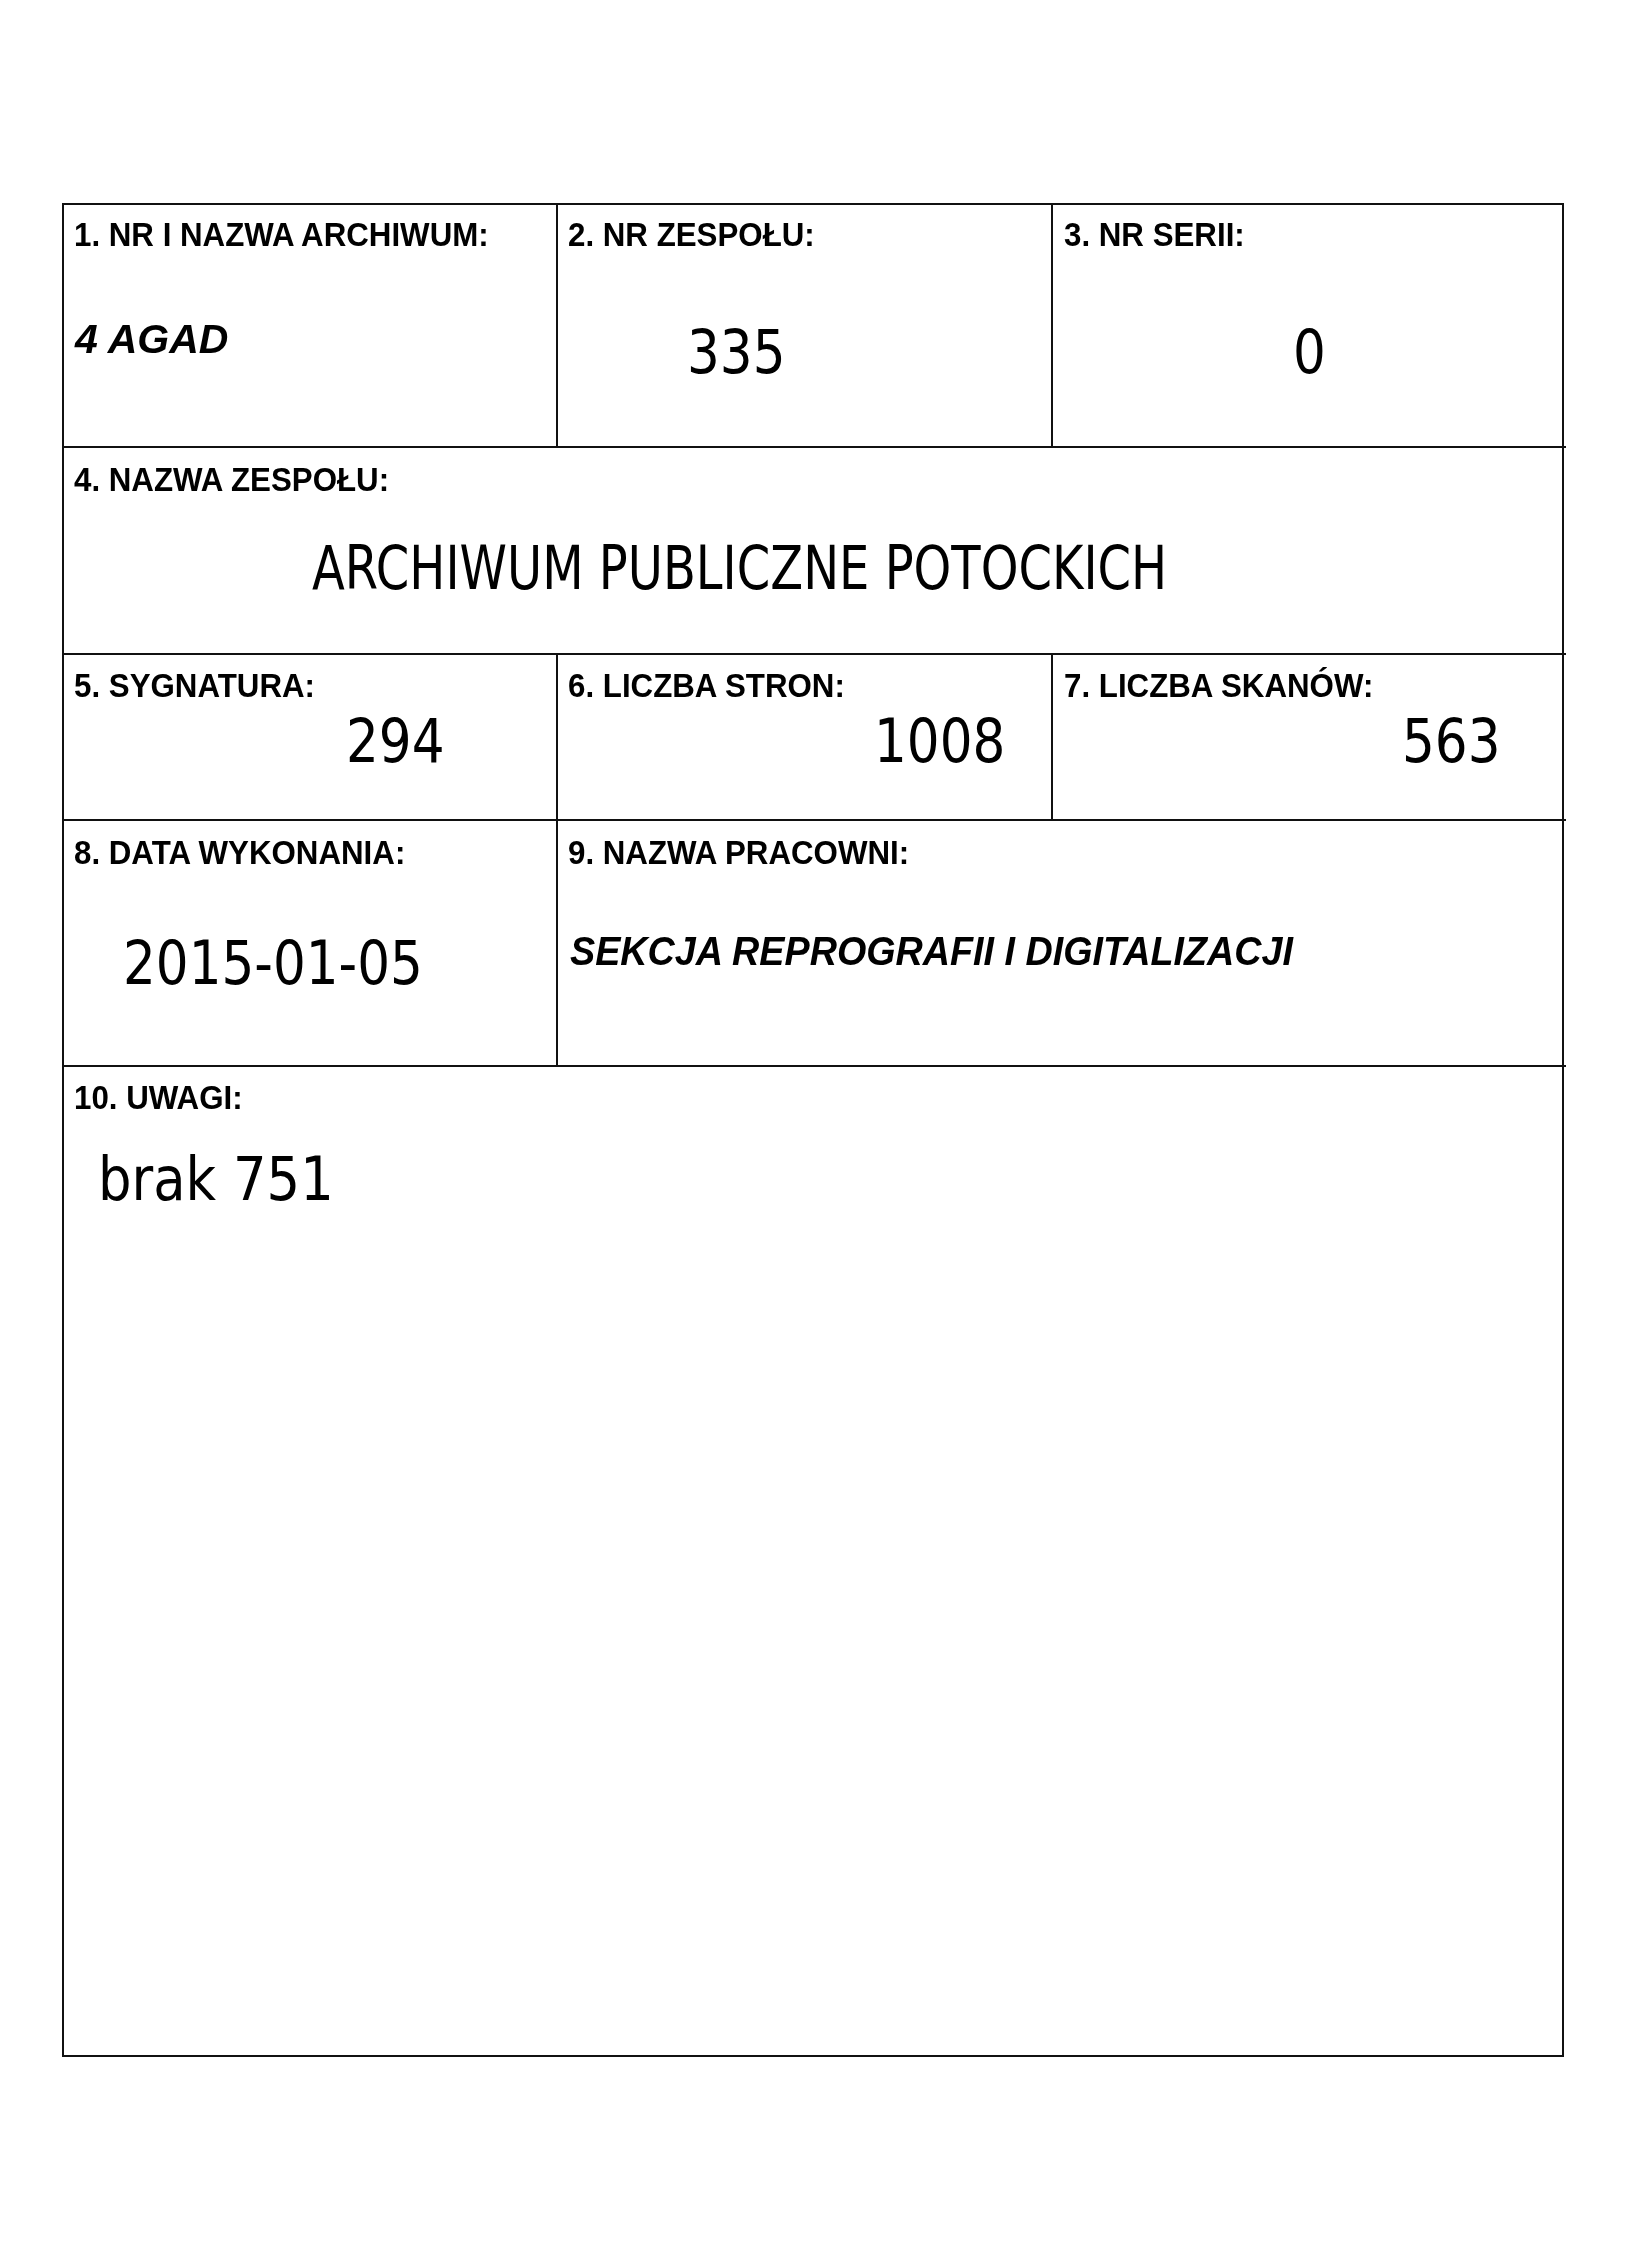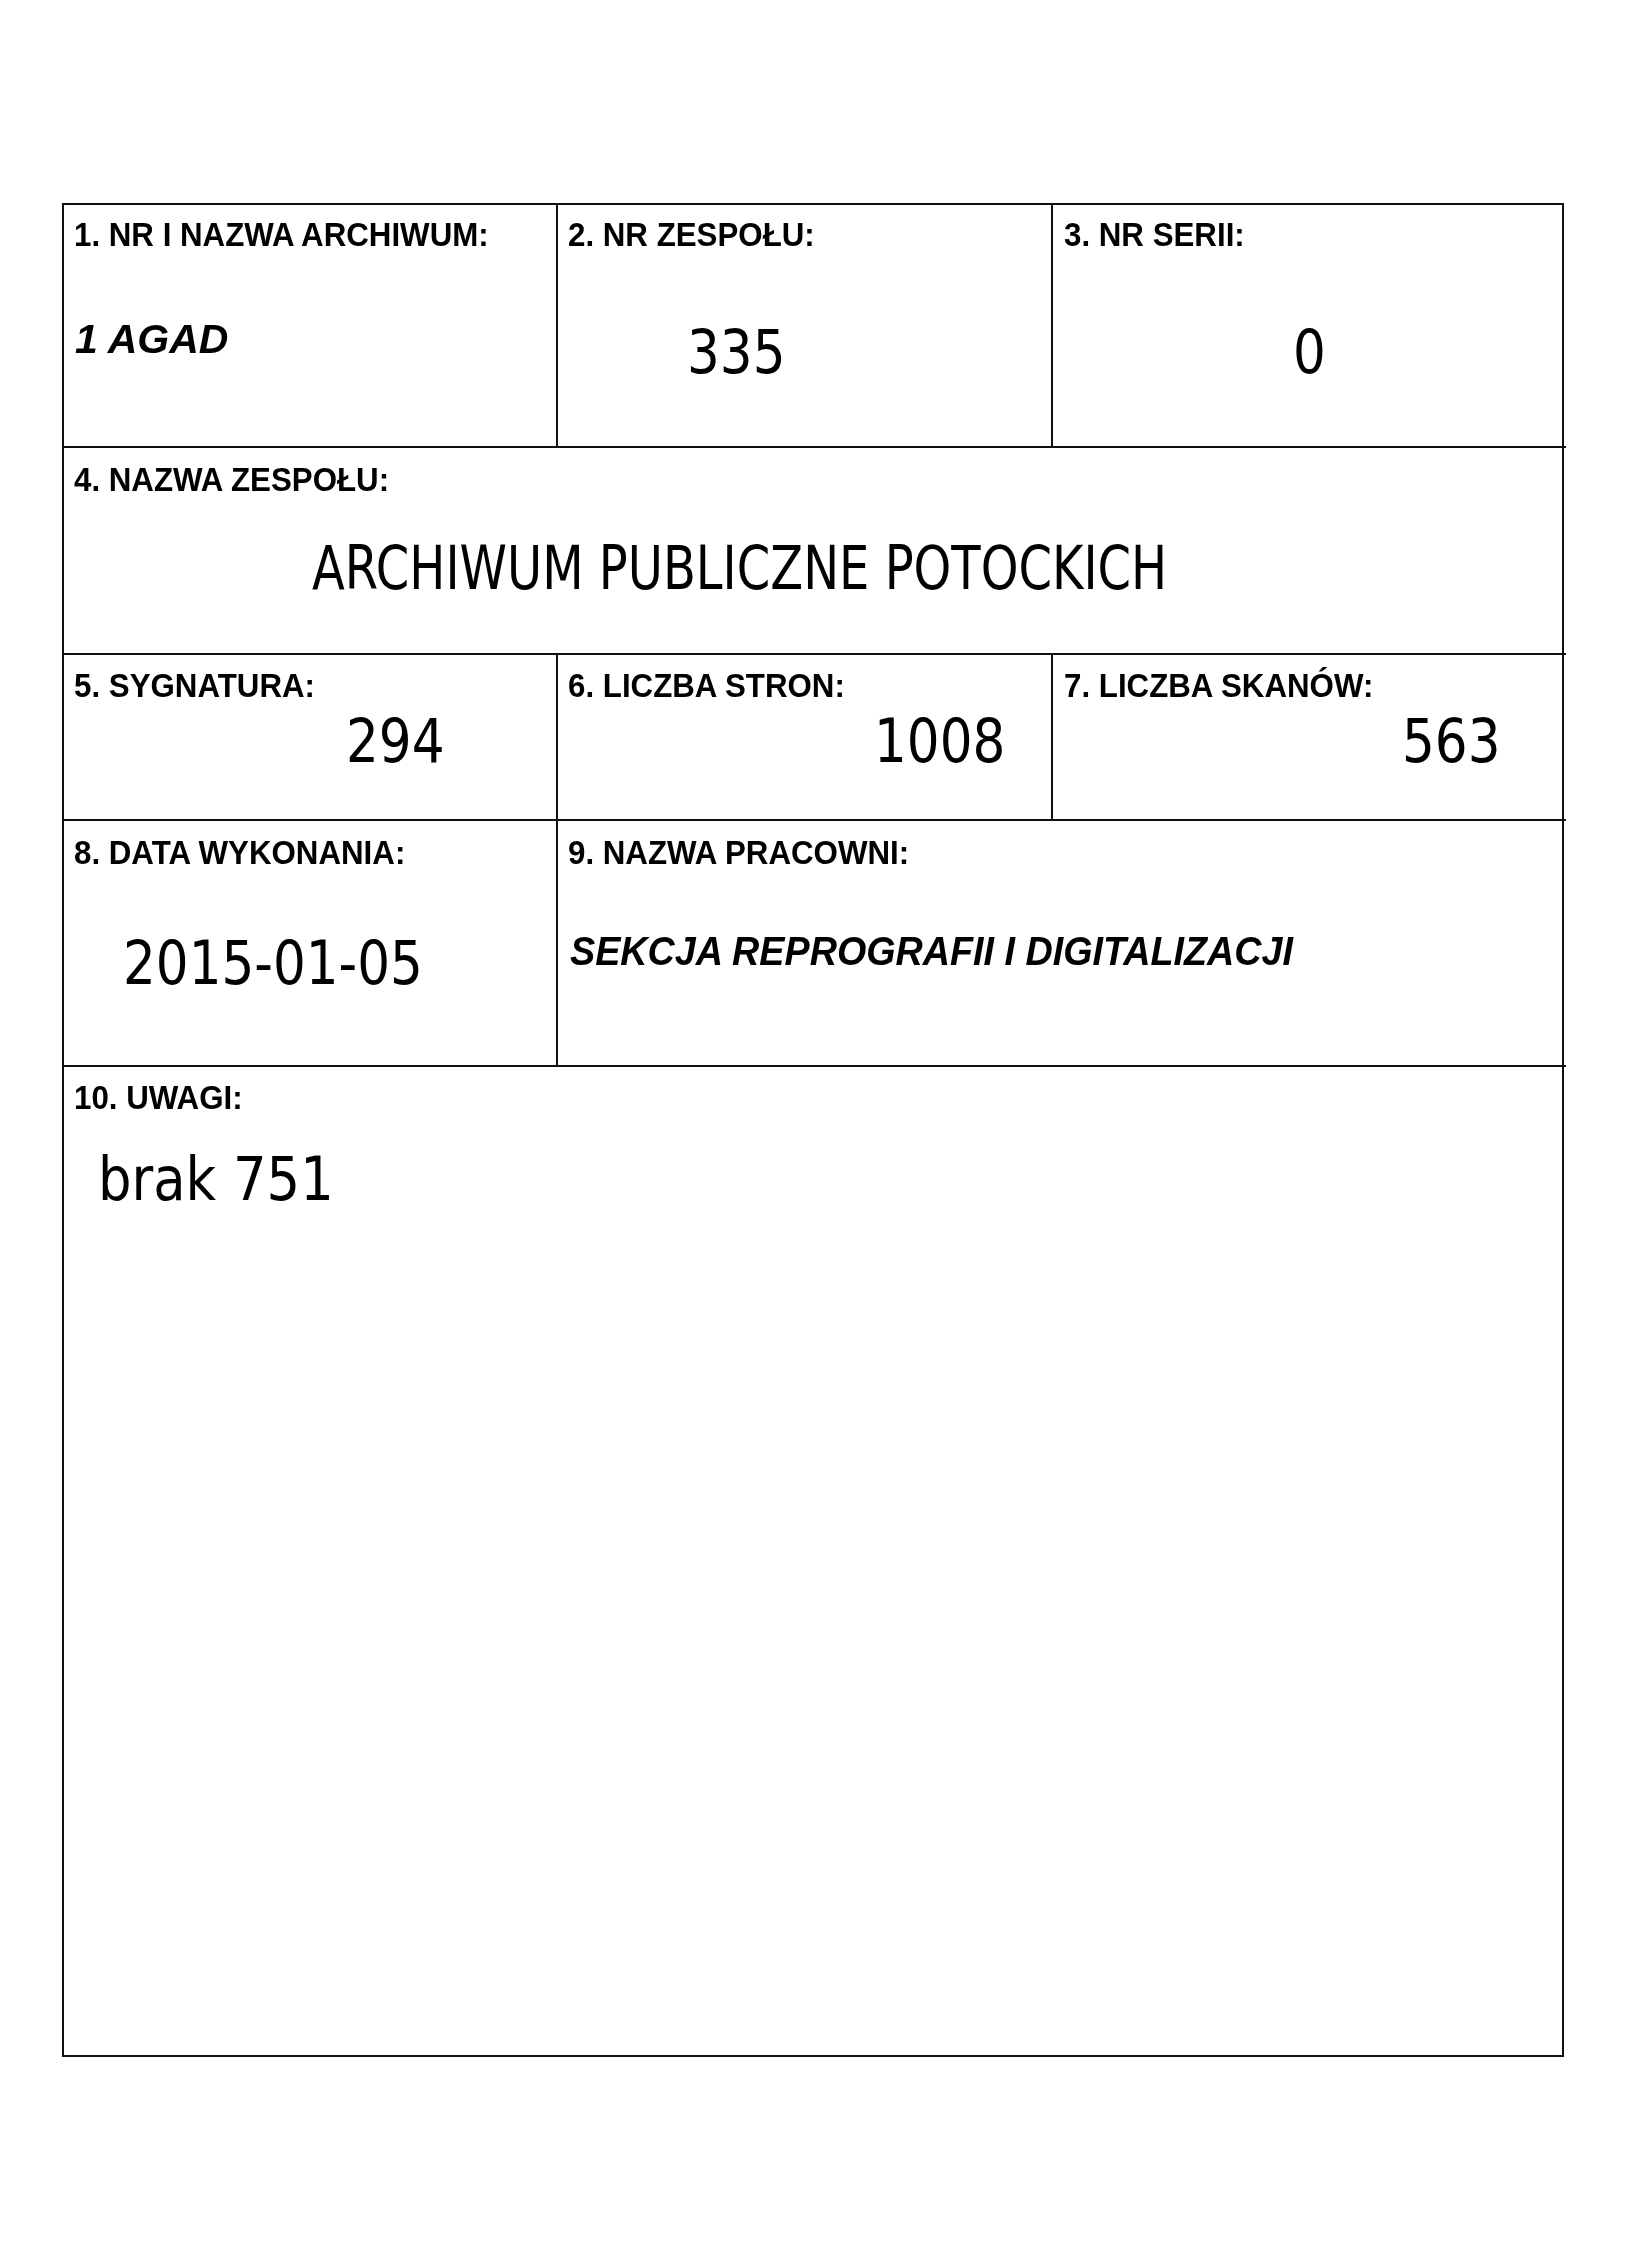--- a/index.html
+++ b/index.html
@@ -26,21 +26,21 @@
 <div class="hline" style="top:653px"></div>
 <div class="hline" style="top:819px"></div>
 <div class="hline" style="top:1065px"></div>
 
 <div class="vline" style="left:556px; top:203px; height:245px"></div>
 <div class="vline" style="left:1051px; top:203px; height:245px"></div>
 <div class="vline" style="left:556px; top:653px; height:414px"></div>
 <div class="vline" style="left:1051px; top:653px; height:168px"></div>
 
 <div class="label" style="left:74px; top:217px">1. NR I NAZWA ARCHIWUM:</div>
-<div class="val-bi" style="left:75px; top:319px">1 AGAD</div>
+<div class="val-bi" style="left:75px; top:319px">4 AGAD</div>
 
 <div class="label" style="left:568px; top:217px">2. NR ZESPOŁU:</div>
 <div class="val" style="left:687px; top:322px; transform:scaleX(0.86)">335</div>
 
 <div class="label" style="left:1064px; top:217px">3. NR SERII:</div>
 <div class="val" style="left:1293px; top:322px; transform:scaleX(0.86)">0</div>
 
 <div class="label" style="left:74px; top:462px">4. NAZWA ZESPOŁU:</div>
 <div class="val" style="left:312px; top:538px; transform:scaleX(0.80)">ARCHIWUM PUBLICZNE POTOCKICH</div>
 

